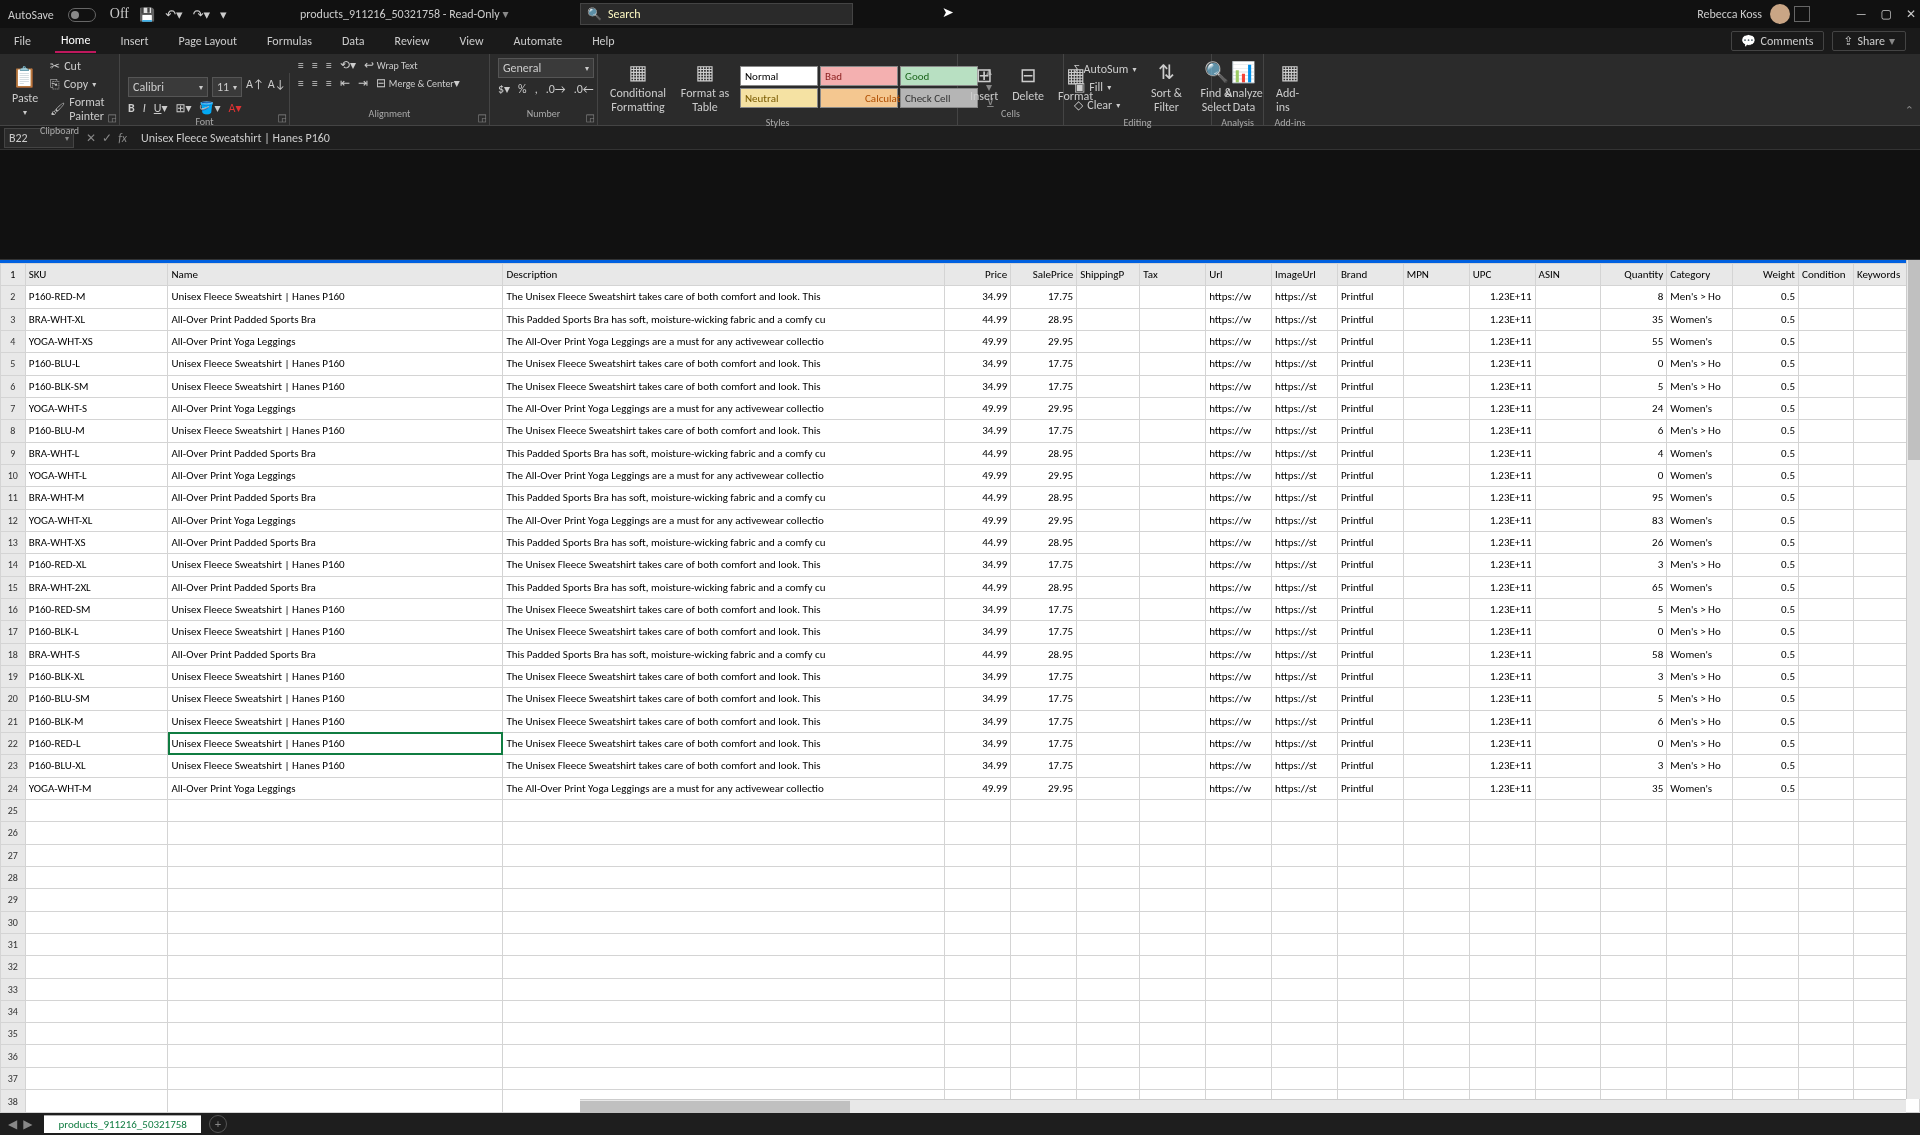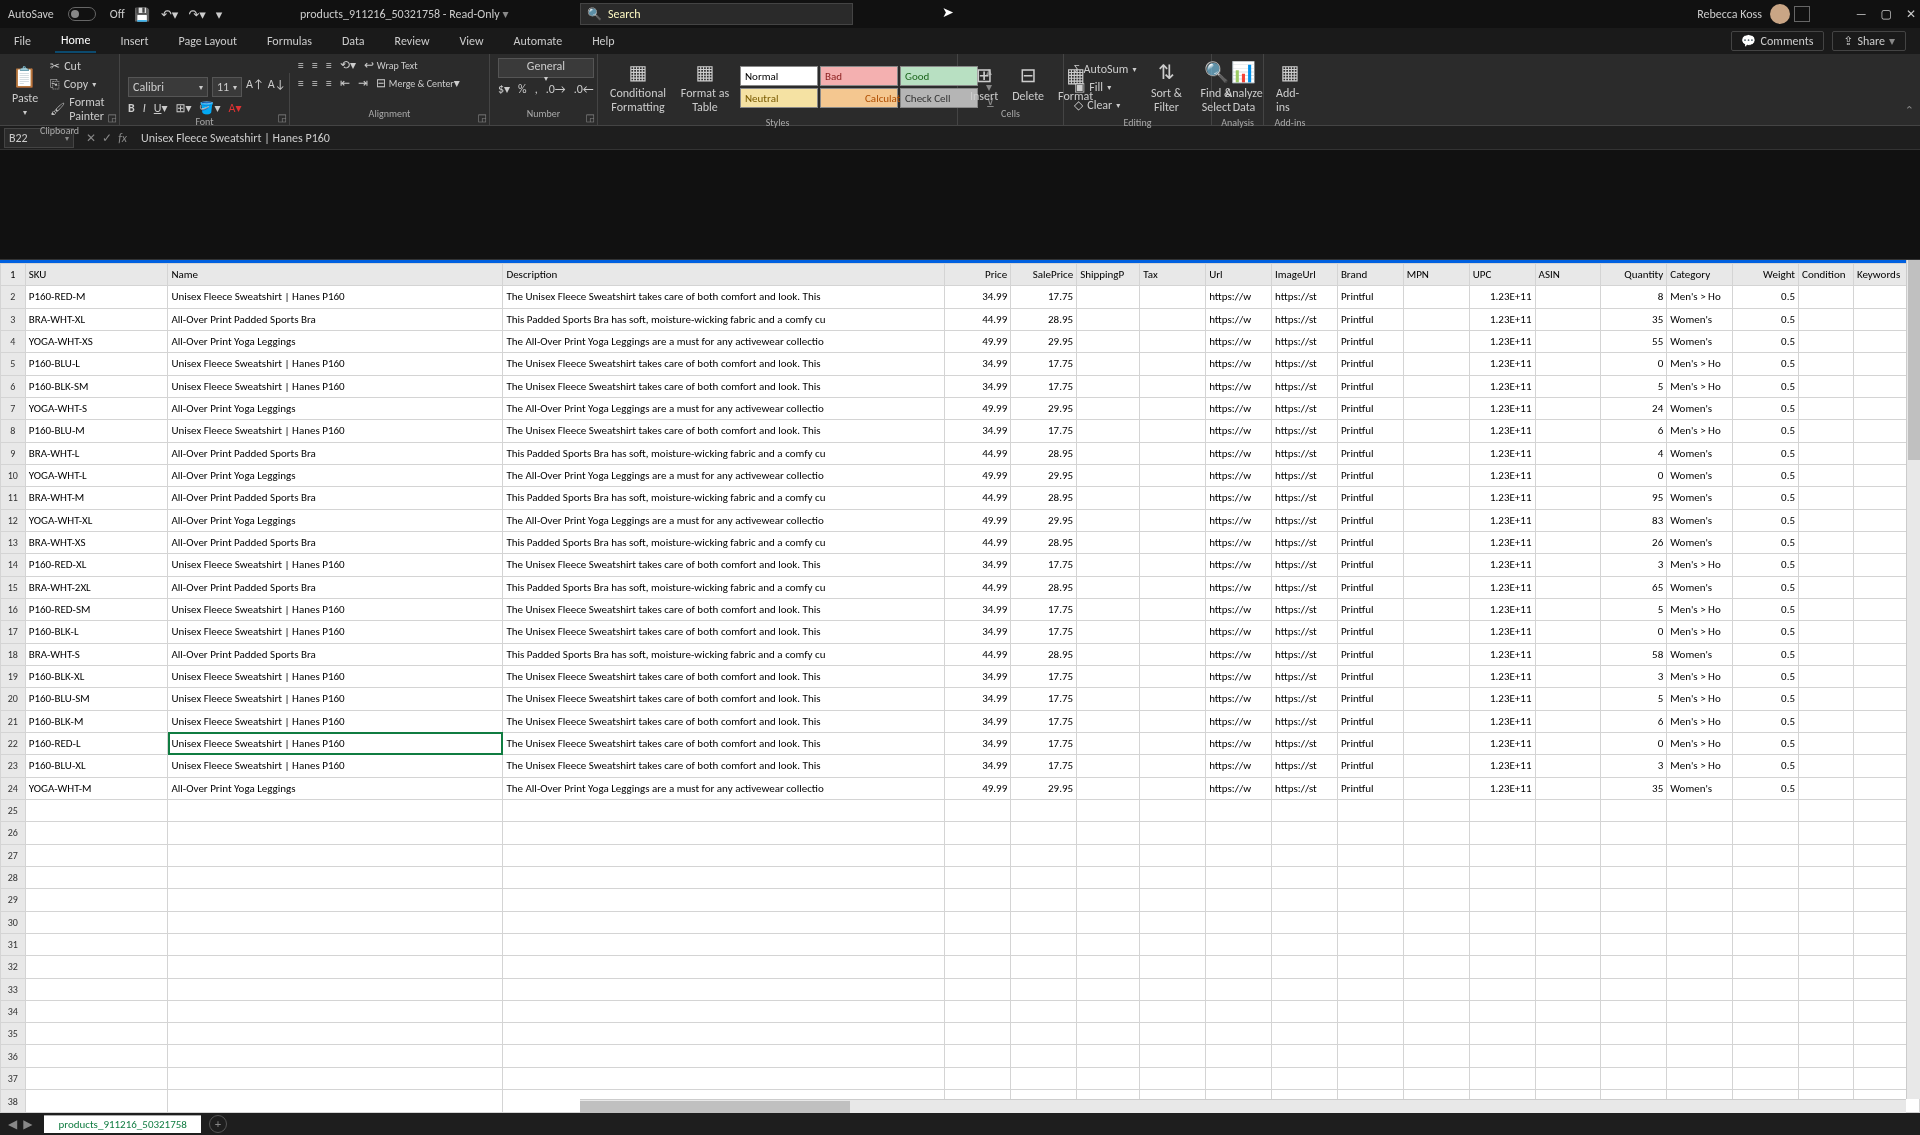--- a/index.html
+++ b/index.html
@@ -17,21 +17,21 @@
 .searchbox span.icon { color: #aaa; }
 .user { position: absolute; right: 130px; display: flex; align-items: center; gap: 8px; }
 .avatar-img { width: 20px; height: 20px; border-radius: 50%; background: #c9a585; }
 .winbtns { position: absolute; right: 4px; display: flex; gap: 14px; }
 .winbtns span { font-size: 12px; color: #ccc; cursor: pointer; }
 .ribbon-display-opts { position: absolute; right: 110px; width:16px; height:16px; border:1px solid #666;}
 
 
 .ribbon-tabs { height: 26px; background: #1a1a1a; display: flex; align-items: center; padding: 0 8px; gap: 18px; font-size: 12px; }
 .ribbon-tabs > div { color: #ccc; cursor: pointer; padding: 4px 6px; }
-.ribbon-tabs > div.active { border-bottom: 2px solid #0c4a6e; color: #fff; }
+.ribbon-tabs > div.active { border-bottom: 2px solid #be185d; color: #fff; }
 .ribbon-tabs .right { margin-left: auto; display: flex; gap: 8px; }
 .ribbon-tabs .btn { border: 1px solid #444; padding: 2px 10px; border-radius: 2px; display: flex; align-items: center; gap: 4px; }
 
 
 .ribbon { height: 72px; background: #2b2b2b; display: flex; border-bottom: 1px solid #444; }
 .rgroup { border-right: 1px solid #444; padding: 4px 8px; display: flex; flex-direction: column; justify-content: space-between; position: relative; }
 .rgroup-label { font-size: 10px; color: #aaa; text-align: center; height: 14px; }
 .rgroup .controls { display: flex; align-items: center; gap: 6px; flex: 1; }
 .big-button { display: flex; flex-direction: column; align-items: center; gap: 2px; font-size: 10px; color: #ccc; padding: 2px 4px; }
 .big-button .icon { font-size: 20px; }
@@ -109,21 +109,21 @@
 <body>
 
 <div class="cursor">➤</div>
 
 <div class="titlebar">
   <div class="autosave">
     <span>AutoSave</span>
     <span class="toggle">
         <span class="toggle-knob"></span>
       </span>
-    <span style="font-size:12px;">Off</span>
+    <span style="font-size:14px;font-family:Liberation Serif, serif;">Off</span>
   </div>
   <div class="qat">
     <span>💾</span>
     <span>↶▾</span>
     <span>↷▾</span>
     <span>▾</span>
   </div>
   <div class="doc-title">
     <span>products_911216_50321758 - Read-Only</span> <span style="color:#888">▾</span>
   </div>
@@ -240,21 +240,21 @@
         <span>⇥</span>
         <span>⊟ <span style="font-size:10px;">Merge &amp; Center</span>▾</span>
       </div>
     </div>
     <div class="rgroup-label">Alignment</div>
     <span class="dialog-launcher">◲</span>
   </div>
 
   <div class="rgroup" style="width:108px;">
     <div class="controls" style="flex-direction:column; align-items:flex-start; gap:4px;">
-      <div class="font-name" style="width:96px;flex-direction:column;">
+      <div class="font-name" style="width:96px;">
           <span>General</span>
           <span style="font-size:8px;">▾</span>
         </div>
       <div class="icon-row">
         <span>$▾</span>
         <span>%</span>
         <span>,</span>
         <span>.0→</span>
         <span>.0←</span>
       </div>

